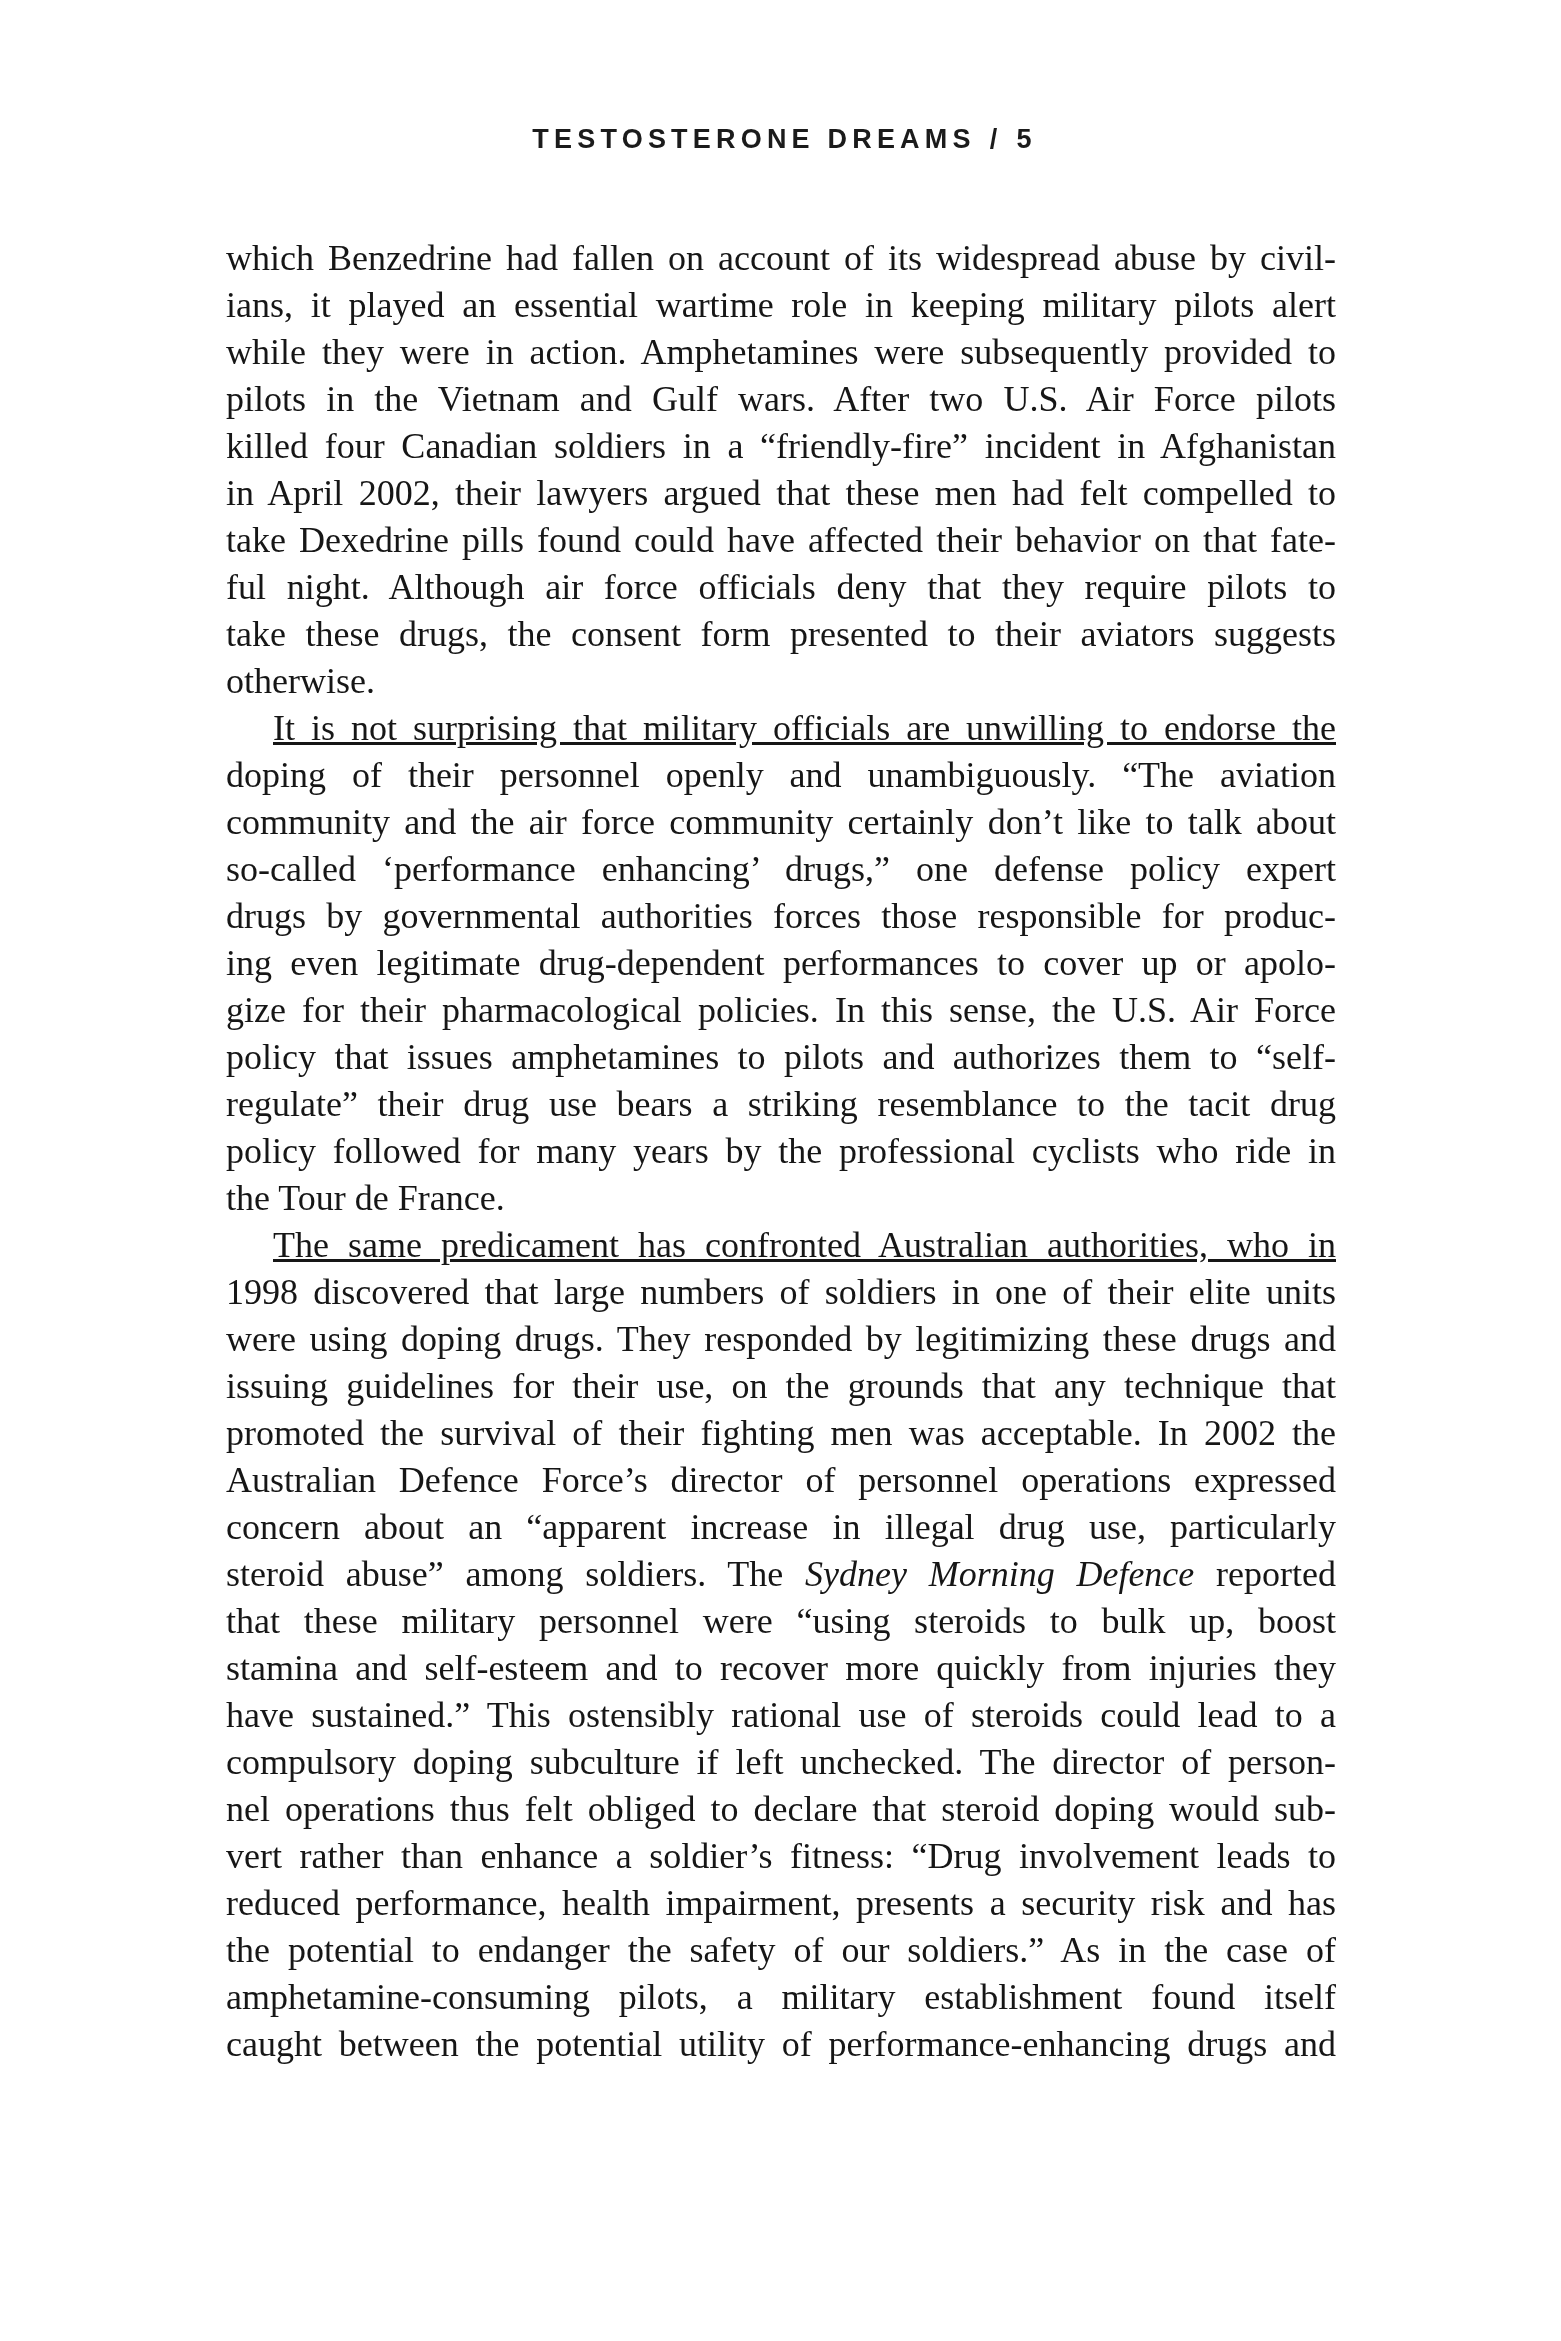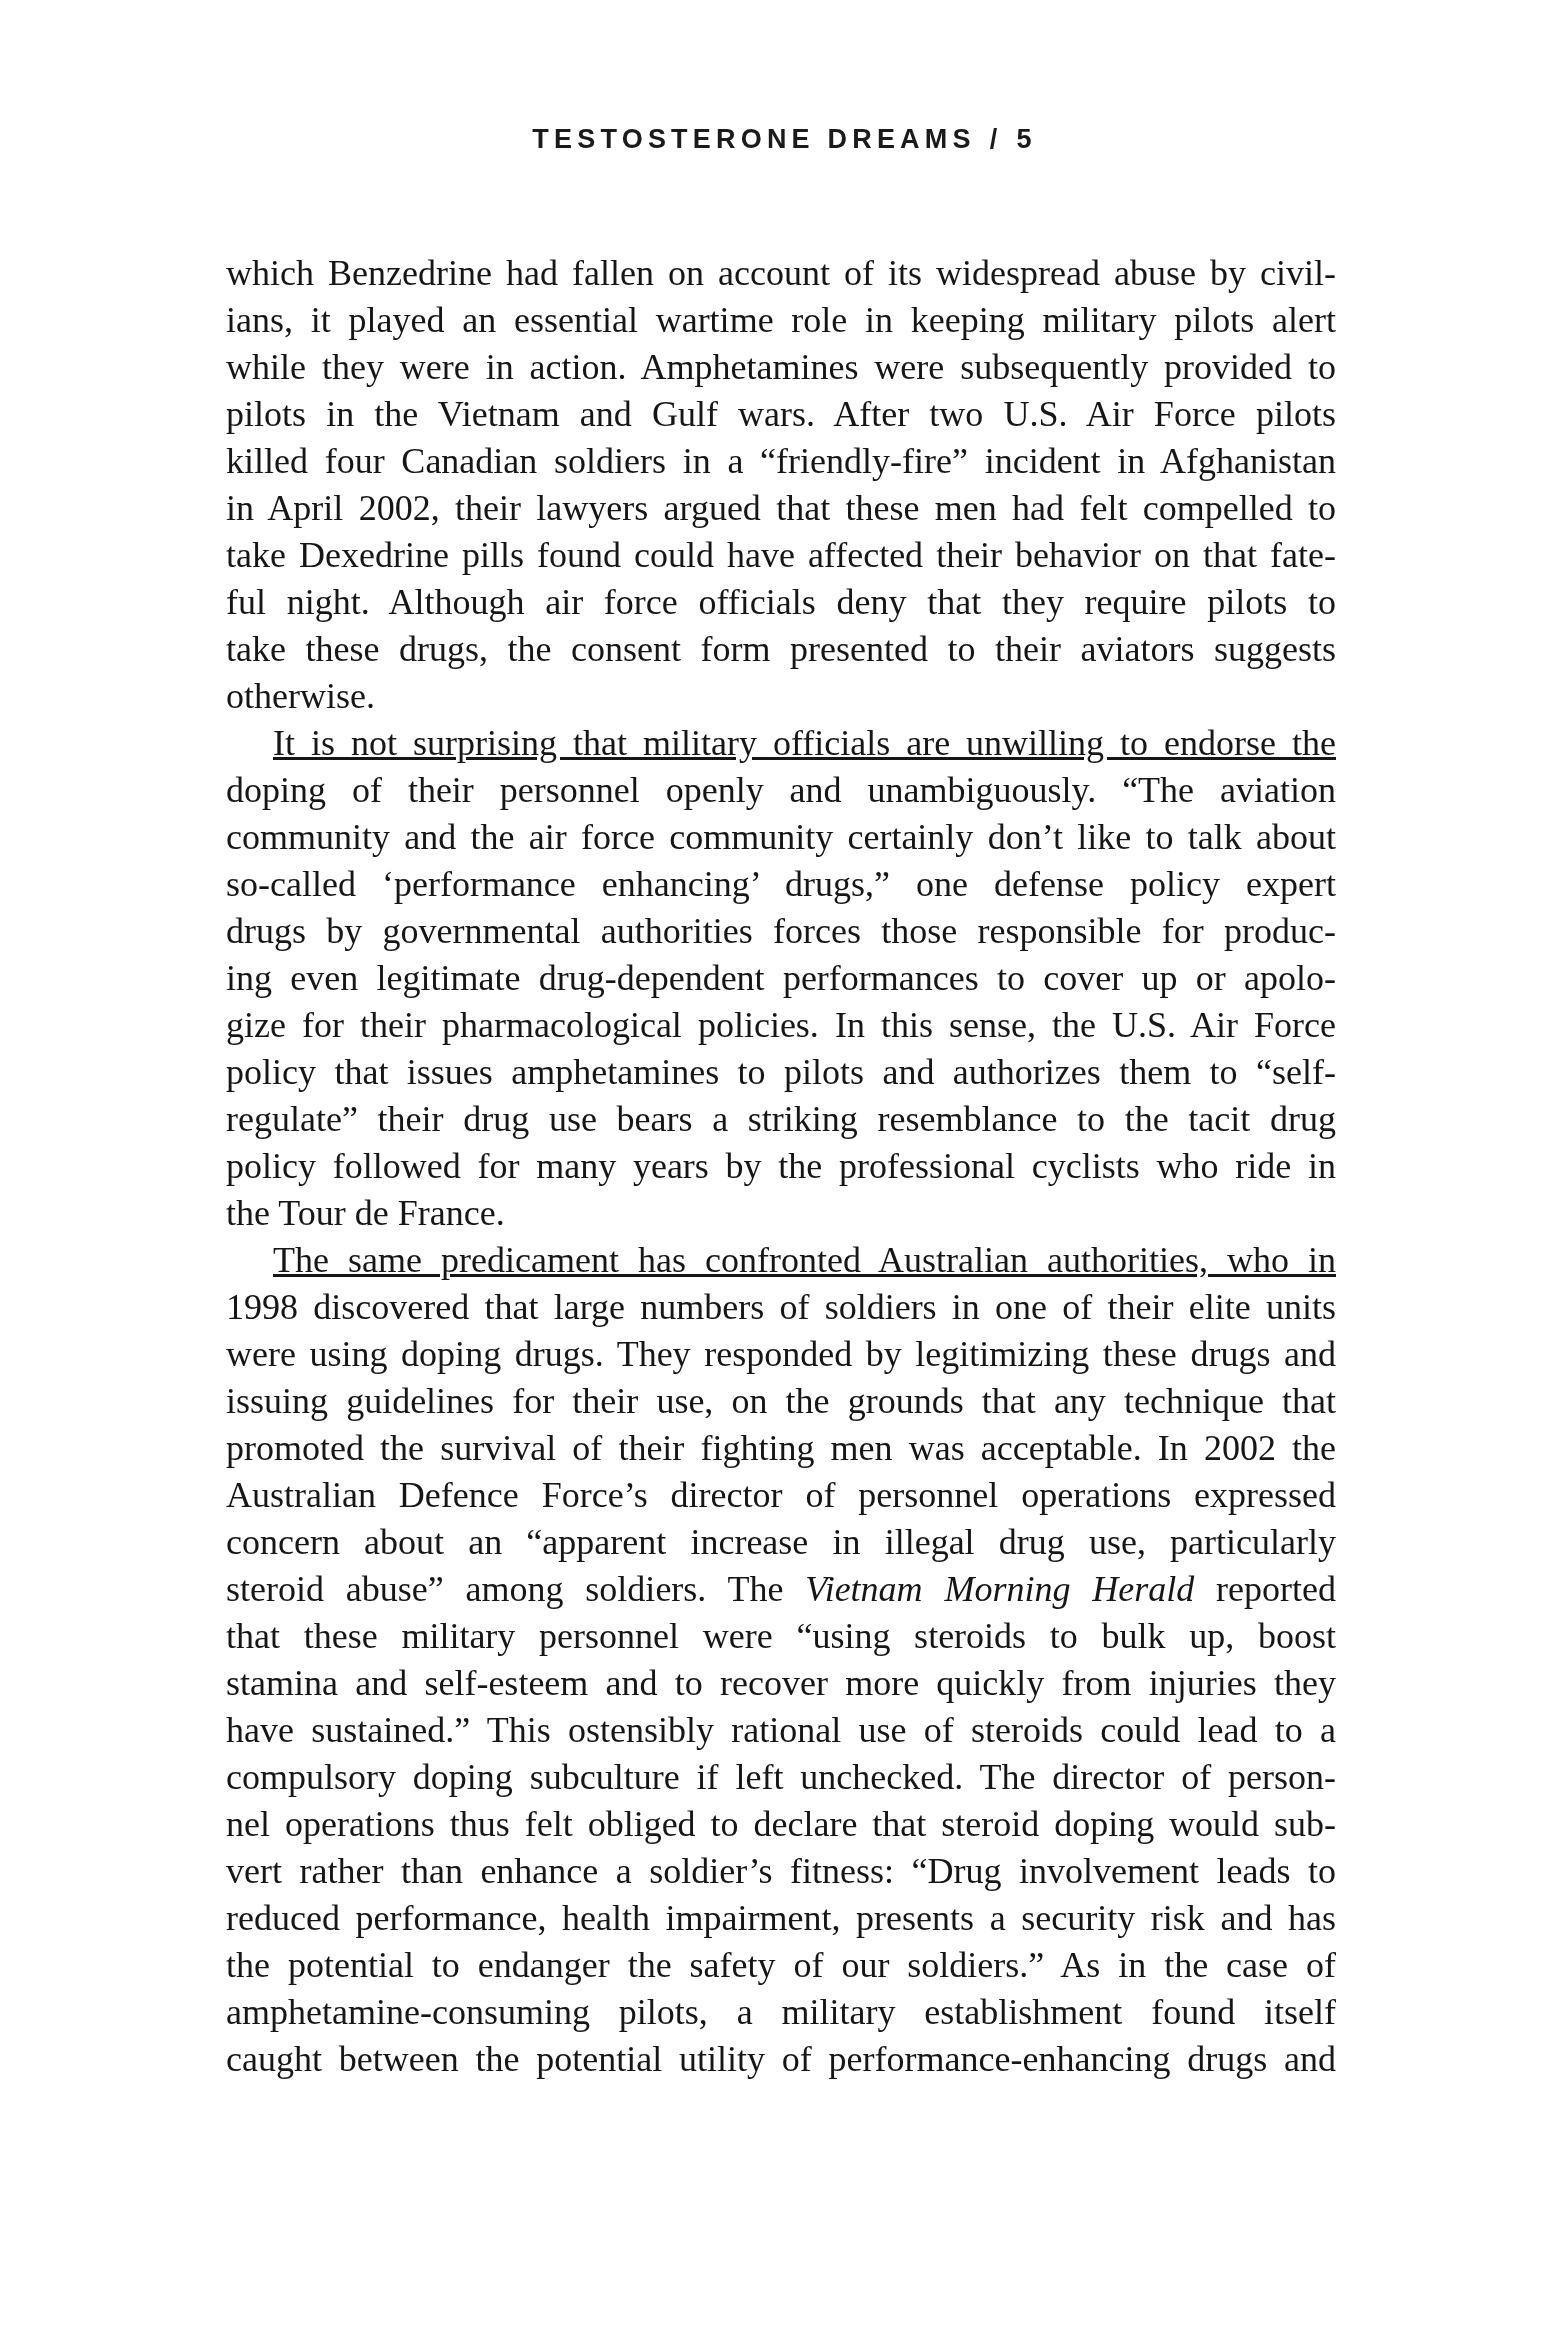--- a/index.html
+++ b/index.html
@@ -28,21 +28,21 @@
     letter-spacing: 5.2px;
     color: #1b1b1b;
     white-space: nowrap;
   }
   .running-header .sep {
     margin: 0 14px;
     font-weight: 700;
   }
   .body-text {
     position: absolute;
-    top: 250px;
+    top: 235px;
     left: 226px;
     width: 1110px;
     font-size: 36px;
     line-height: 47px;
     color: #161616;
   }
   .paragraph { margin: 0; padding: 0; }
   .line {
     height: 47px;
     text-align: left;
@@ -93,21 +93,21 @@
         <div class="line"><span>the Tour de France.</span></div>
       </div>
       <div class="paragraph">
         <div class="line just indent"><span>The same predicament has confronted Australian authorities, who in</span></div>
         <div class="line just"><span>1998 discovered that large numbers of soldiers in one of their elite units</span></div>
         <div class="line just"><span>were using doping drugs. They responded by legitimizing these drugs and</span></div>
         <div class="line just"><span>issuing guidelines for their use, on the grounds that any technique that</span></div>
         <div class="line just"><span>promoted the survival of their fighting men was acceptable. In 2002 the</span></div>
         <div class="line just"><span>Australian Defence Force’s director of personnel operations expressed</span></div>
         <div class="line just"><span>concern about an “apparent increase in illegal drug use, particularly</span></div>
-        <div class="line just"><span>steroid abuse” among soldiers. The </span><span class="italic">Vietnam Morning Herald</span><span> reported</span></div>
+        <div class="line just"><span>steroid abuse” among soldiers. The </span><span class="italic">Sydney Morning Defence</span><span> reported</span></div>
         <div class="line just"><span>that these military personnel were “using steroids to bulk up, boost</span></div>
         <div class="line just"><span>stamina and self-esteem and to recover more quickly from injuries they</span></div>
         <div class="line just"><span>have sustained.” This ostensibly rational use of steroids could lead to a</span></div>
         <div class="line just"><span>compulsory doping subculture if left unchecked. The director of person-</span></div>
         <div class="line just"><span>nel operations thus felt obliged to declare that steroid doping would sub-</span></div>
         <div class="line just"><span>vert rather than enhance a soldier’s fitness: “Drug involvement leads to</span></div>
         <div class="line just"><span>reduced performance, health impairment, presents a security risk and has</span></div>
         <div class="line just"><span>the potential to endanger the safety of our soldiers.” As in the case of</span></div>
         <div class="line just"><span>amphetamine-consuming pilots, a military establishment found itself</span></div>
         <div class="line just"><span>caught between the potential utility of performance-enhancing drugs and</span></div>

